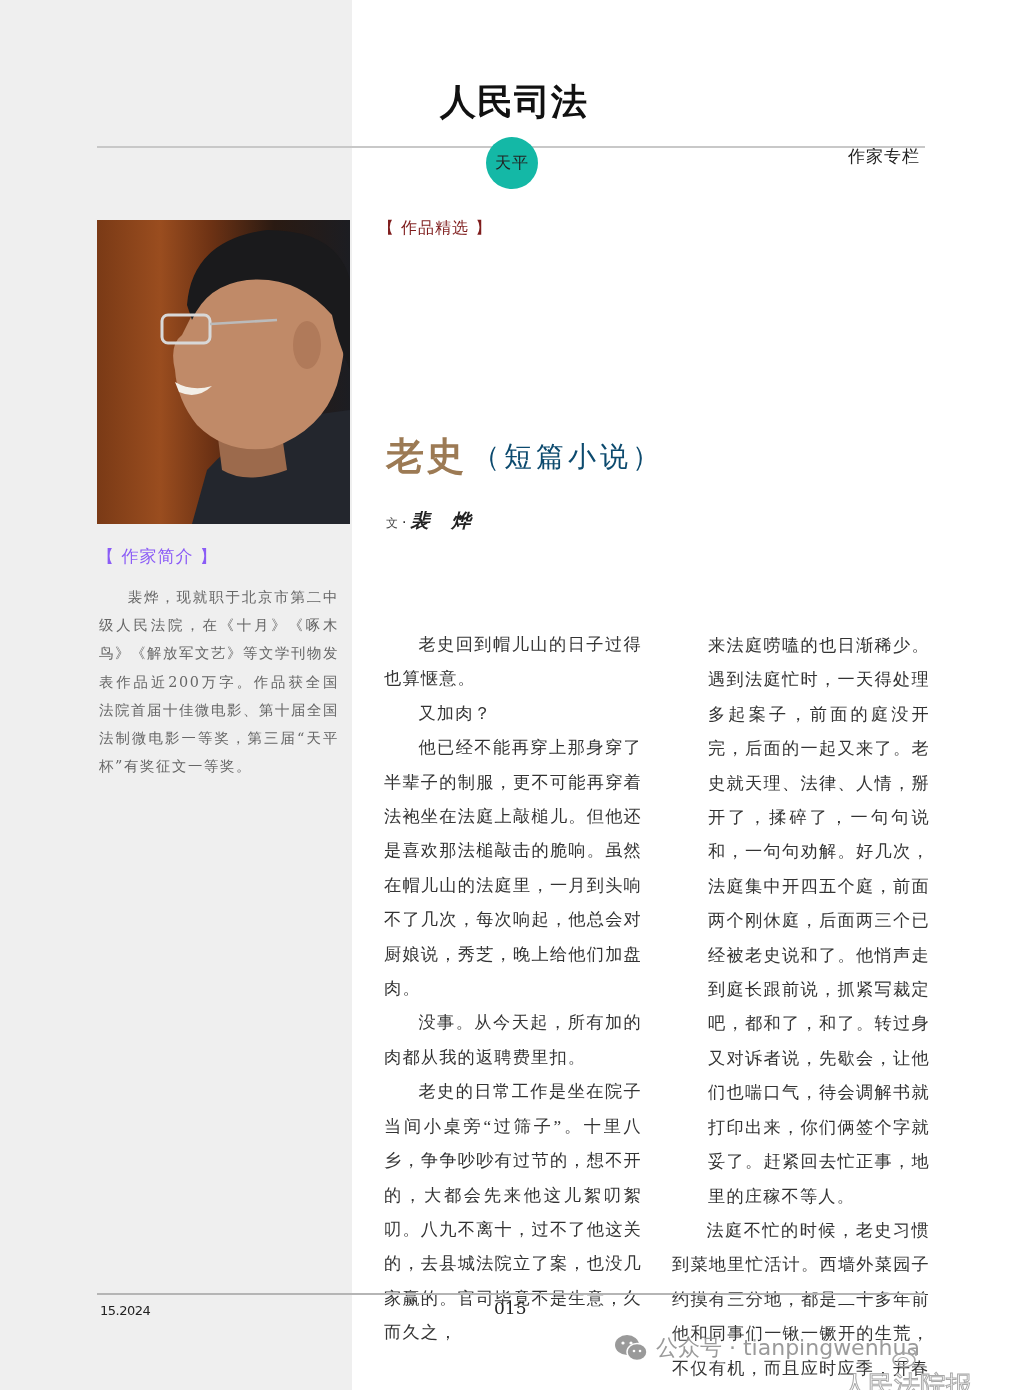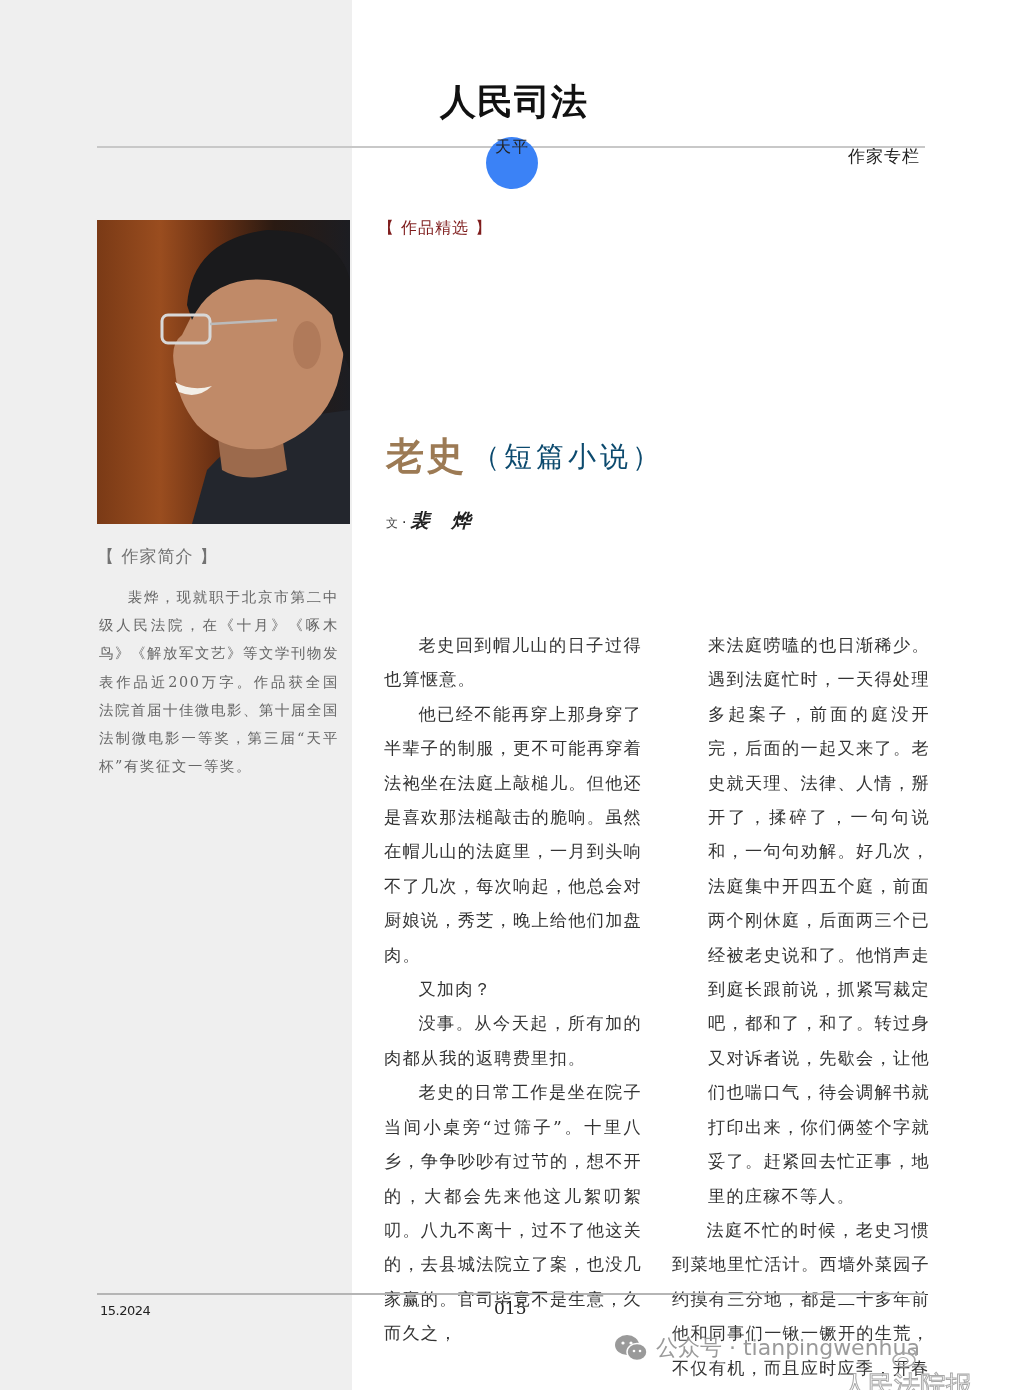--- a/index.html
+++ b/index.html
@@ -12,32 +12,32 @@
       position: absolute; left: 440px; top: 78px; width: 150px;
       font-family: "DejaVu Serif", serif; font-size: 36px; font-weight: bold; letter-spacing: 1px;
       color: #111; white-space: nowrap;
     }
     .column-name {
       position: absolute; left: 848px; top: 119px; font-size: 17px; color: #222; letter-spacing: 1px; white-space: nowrap; margin-top: 26px;
     }
     .header-rule { position: absolute; left: 97px; top: 146px; width: 828px; height: 2px; background: #c8c8c8; }
     .badge {
       position: absolute; left: 486px; top: 137px; width: 52px; height: 52px; border-radius: 50%;
-      background: #3b82f6; display: flex; align-items: flex-start; justify-content: center;
+      background: #14b8a6; display: flex; align-items: center; justify-content: center;
     }
     .badge span { font-size: 16px; color: #222; letter-spacing: 1px; }
 
     .author-photo {
       position: absolute; left: 97px; top: 220px; width: 253px; height: 304px; overflow: hidden;
       background: linear-gradient(90deg, #7a3a16 0%, #9a4d1f 25%, #6d3214 45%, #2a1a12 70%, #1c1d22 100%);
     }
     .author-photo svg { position: absolute; left: 0; top: 0; }
 
     .bio-heading {
-      position: absolute; left: 97px; top: 545px; font-size: 17px; color: #737373; letter-spacing: 1px; white-space: nowrap;
+      position: absolute; left: 97px; top: 545px; font-size: 17px; color: #8b5cf6; letter-spacing: 1px; white-space: nowrap;
     }
     .bio-text {
       position: absolute; left: 99px; top: 583px; width: 240px;
       font-family: "DejaVu Serif", serif; font-size: 14.4px; line-height: 28.2px; color: #666;
       text-indent: 2em; text-align: justify; letter-spacing: 1.6px;
     }
 
     .section-tag {
       position: absolute; left: 378px; top: 218px; font-size: 16px; color: #7f1d1d; letter-spacing: 1px; white-space: nowrap;
     }
@@ -47,21 +47,21 @@
     .byline { position: absolute; left: 386px; top: 508px; white-space: nowrap; color: #222; }
     .byline .prefix { font-size: 12px; color: #444; }
     .byline .dot { font-size: 14px; margin: 0 4px; }
     .byline .name { font-size: 19px; font-weight: bold; letter-spacing: 22px; font-style: italic; }
 
     .body-col {
       position: absolute; top: 628px; width: 258px;
       font-family: "DejaVu Serif", serif; font-size: 17.2px; line-height: 34.4px; color: #333;
       text-align: justify; letter-spacing: 1.2px;
     }
-    .col-1 { left: 384px; }
+    .col-1 { left: 384px; font-family: Liberation Serif, serif; }
     .col-2 { left: 672px; }
     .body-col p { text-indent: 2em; }
     .body-col p.cont { text-indent: 0; margin-left: 36px; }
 
     .footer-rule { position: absolute; left: 97px; top: 1293px; width: 828px; height: 2px; background: #b5b5b5; }
     .issue { position: absolute; left: 100px; top: 1303px; font-size: 13px; color: #222; letter-spacing: -0.5px; }
     .page-number { position: absolute; left: 494px; top: 1298px; font-family: "DejaVu Serif", serif; font-size: 17px; color: #222; }
 
     .watermark { position: absolute; left: 614px; top: 1333px; font-size: 22px; color: #9a9a9a; white-space: nowrap; display: flex; align-items: center; }
     .watermark .wechat { width: 34px; height: 30px; margin-right: 8px; position: relative; }
@@ -106,22 +106,22 @@
 <div class="section-tag">【 作品精选 】</div>
 <div class="story-title">
   <span class="main">老史</span><span class="sub">（短篇小说）</span>
 </div>
 <div class="byline">
   <span class="prefix">文</span><span class="dot">·</span><span class="name">裴烨</span>
 </div>
 
 <div class="body-col col-1">
   <p>老史回到帽儿山的日子过得也算惬意。</p>
+  <p>又加肉？</p>
   <p>他已经不能再穿上那身穿了半辈子的制服，更不可能再穿着法袍坐在法庭上敲槌儿。但他还是喜欢那法槌敲击的脆响。虽然在帽儿山的法庭里，一月到头响不了几次，每次响起，他总会对厨娘说，秀芝，晚上给他们加盘肉。</p>
-  <p>又加肉？</p>
   <p>没事。从今天起，所有加的肉都从我的返聘费里扣。</p>
   <p>老史的日常工作是坐在院子当间小桌旁“过筛子”。十里八乡，争争吵吵有过节的，想不开的，大都会先来他这儿絮叨絮叨。八九不离十，过不了他这关的，去县城法院立了案，也没几家赢的。官司毕竟不是生意，久而久之，</p>
 </div>
 <div class="body-col col-2">
   <p class="cont">来法庭唠嗑的也日渐稀少。遇到法庭忙时，一天得处理多起案子，前面的庭没开完，后面的一起又来了。老史就天理、法律、人情，掰开了，揉碎了，一句句说和，一句句劝解。好几次，法庭集中开四五个庭，前面两个刚休庭，后面两三个已经被老史说和了。他悄声走到庭长跟前说，抓紧写裁定吧，都和了，和了。转过身又对诉者说，先歇会，让他们也喘口气，待会调解书就打印出来，你们俩签个字就妥了。赶紧回去忙正事，地里的庄稼不等人。</p>
   <p>法庭不忙的时候，老史习惯到菜地里忙活计。西墙外菜园子约摸有三分地，都是二十多年前他和同事们一锹一镢开的生荒，不仅有机，而且应时应季，开春</p>
 </div>
 
 <div class="footer-rule"></div>
 <div class="issue">15.2024</div>

